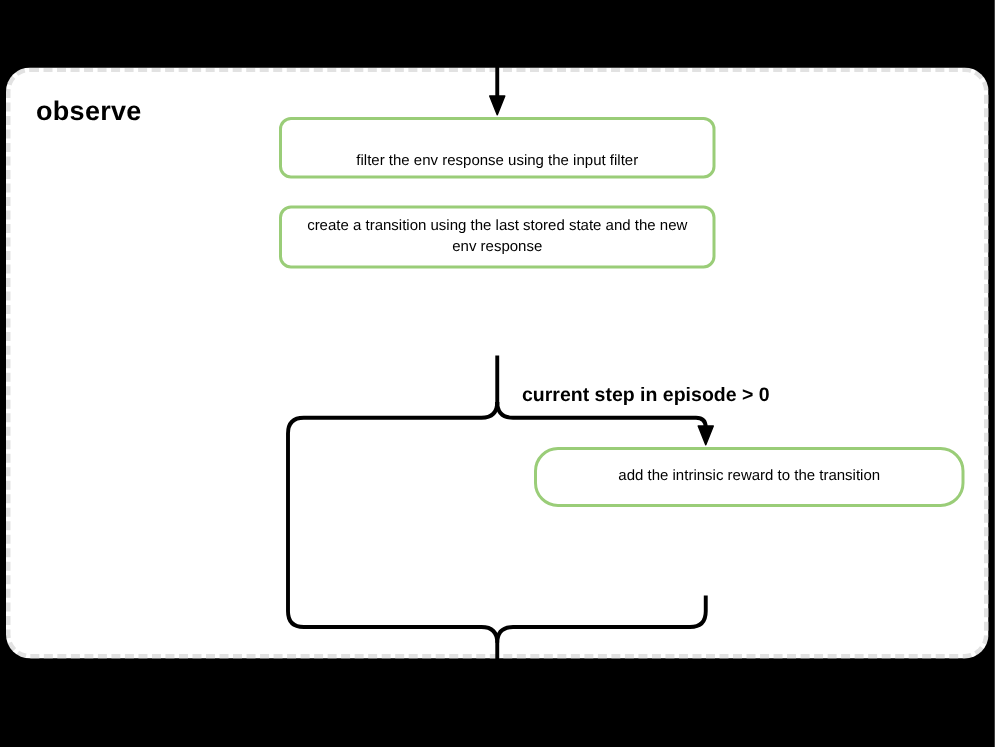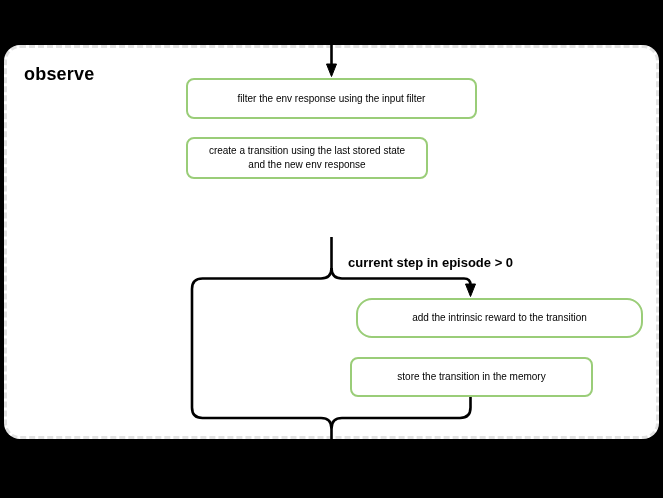--- a/index.html
+++ b/index.html
@@ -47,22 +47,22 @@
     position:absolute;
     box-sizing:border-box;
     background:var(--node-fill);
     border:2.5px solid var(--node-border);
     border-radius:8px;
     display:flex;align-items:center;justify-content:center;
     text-align:center;
     font-size:10px;line-height:1.4;color:var(--text);
     padding:2px 16px;
   }
-  .node-1{left:186px;top:78px;width:291px;height:41px;}
-  .node-2{left:186px;top:137px;width:242px;height:42px;}
+  .node-1{left:186px;top:78px;width:291px;height:41px;align-items:flex-end;}
+  .node-2{left:186px;top:137px;width:291px;height:42px;}
   .node-3{left:186px;top:197px;width:291px;height:40px;}
   .node-4{left:356px;top:298px;width:287px;height:40px;border-radius:16px;}
   .node-5{left:350px;top:357px;width:243px;height:40px;}
   .condition-label{
     position:absolute;left:348px;top:255px;
     font-size:13px;font-weight:bold;color:var(--text);
     white-space:nowrap;
   }
 </style>
 </head>
@@ -95,19 +95,16 @@
 
   <div class="node node-2">
     <span>create a transition using the last stored state and the new env response</span>
   </div>
 
 
   <div class="node node-4">
     <span>add the intrinsic reward to the transition</span>
   </div>
 
-  <div class="node node-5">
-    <span>store the transition in the memory</span>
-  </div>
 
   <div class="condition-label">current step in episode &gt; 0</div>
 
 </div>
 
 </body></html>

